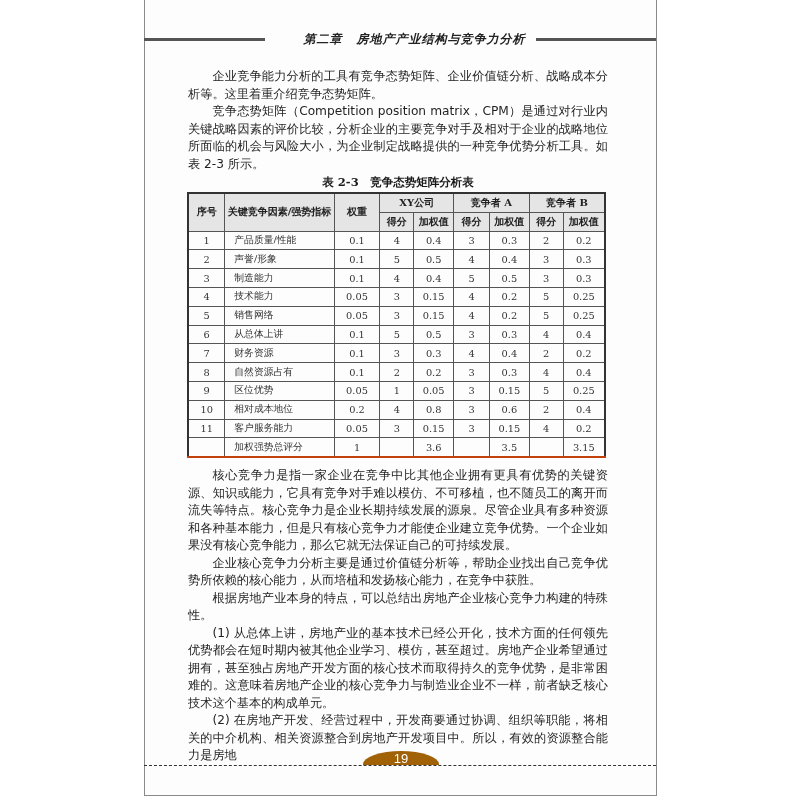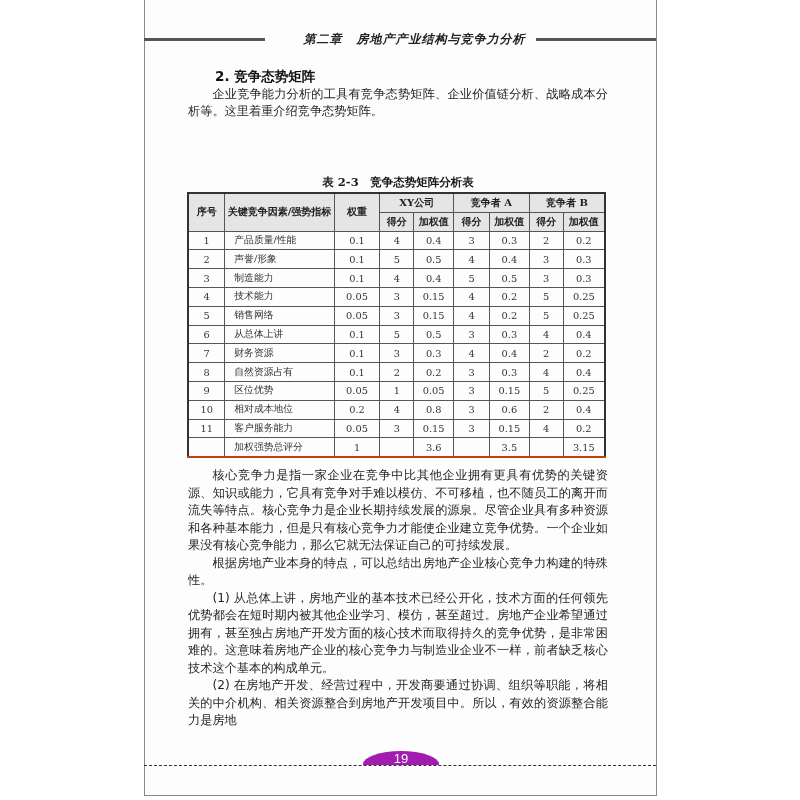--- a/index.html
+++ b/index.html
@@ -46,21 +46,21 @@
   table.cpm th, table.cpm td {
     border:1px solid #555; text-align:center; padding:0; height:17.8px;
   }
   table.cpm th { background:#e5e5e5; font-weight:bold; color:#222; font-size:10px; }
   table.cpm td.factor { text-align:left; padding-left:9px; }
   table.cpm tr.total td { border-bottom:2px solid #c2410c; }
   .footer-line {
     position:absolute; left:144px; top:765px; width:512px; border-top:1px dashed #333;
   }
   .page-num {
-    position:absolute; left:363px; top:751px; width:76px; height:14px; background:#a21caf;
+    position:absolute; left:363px; top:751px; width:76px; height:14px; background:#a16207;
     border-radius:40px 40px 0 0 / 14px 14px 0 0; color:#fff; font-size:13px;
     text-align:center; line-height:15px; font-family:"Liberation Sans", sans-serif;
   }
 </style>
 </head>
 <body>
 
 <div class="side-disc-wrap">
   <div class="side-disc"></div>
 </div>
@@ -69,22 +69,22 @@
 
 <div class="header-bar">
   <div class="header-line"></div>
   <div class="header-title">
     <span class="header-chapter">第二章</span><span>房地产产业结构与竞争力分析</span>
   </div>
   <div class="header-line"></div>
 </div>
 
 <div class="text" style="top:68px;">
-  <div class="h2 indent">2. 竞争态势矩阵</div>
   <div class="indent">企业竞争能力分析的工具有竞争态势矩阵、企业价值链分析、战略成本分析等。这里着重介绍竞争态势矩阵。</div>
+  <div class="indent">竞争态势矩阵（Competition position matrix，CPM）是通过对行业内关键战略因素的评价比较，分析企业的主要竞争对手及相对于企业的战略地位所面临的机会与风险大小，为企业制定战略提供的一种竞争优势分析工具。如表 2-3 所示。</div>
 </div>
 
 <div class="caption">表 2-3　竞争态势矩阵分析表</div>
 
 <table class="cpm">
   <colgroup>
     <col style="width:37px">
       <col style="width:110px">
       <col style="width:46px">
     <col style="width:34px">
@@ -245,19 +245,20 @@
       <td></td>
       <td>3.5</td>
       <td></td>
       <td>3.15</td>
     </tr>
   </tfoot>
 </table>
 
 <div class="text" style="top:467px;">
   <div class="indent">核心竞争力是指一家企业在竞争中比其他企业拥有更具有优势的关键资源、知识或能力，它具有竞争对手难以模仿、不可移植，也不随员工的离开而流失等特点。核心竞争力是企业长期持续发展的源泉。尽管企业具有多种资源和各种基本能力，但是只有核心竞争力才能使企业建立竞争优势。一个企业如果没有核心竞争能力，那么它就无法保证自己的可持续发展。</div>
+  <div class="indent">企业核心竞争力分析主要是通过价值链分析等，帮助企业找出自己竞争优势所依赖的核心能力，从而培植和发扬核心能力，在竞争中获胜。</div>
   <div class="indent">根据房地产业本身的特点，可以总结出房地产企业核心竞争力构建的特殊性。</div>
   <div class="indent">(1) 从总体上讲，房地产业的基本技术已经公开化，技术方面的任何领先优势都会在短时期内被其他企业学习、模仿，甚至超过。房地产企业希望通过拥有，甚至独占房地产开发方面的核心技术而取得持久的竞争优势，是非常困难的。这意味着房地产企业的核心竞争力与制造业企业不一样，前者缺乏核心技术这个基本的构成单元。</div>
   <div class="indent">(2) 在房地产开发、经营过程中，开发商要通过协调、组织等职能，将相关的中介机构、相关资源整合到房地产开发项目中。所以，有效的资源整合能力是房地</div>
 </div>
 
 <div class="footer-line"></div>
 <div class="page-num">19</div>
 
 </body></html>

